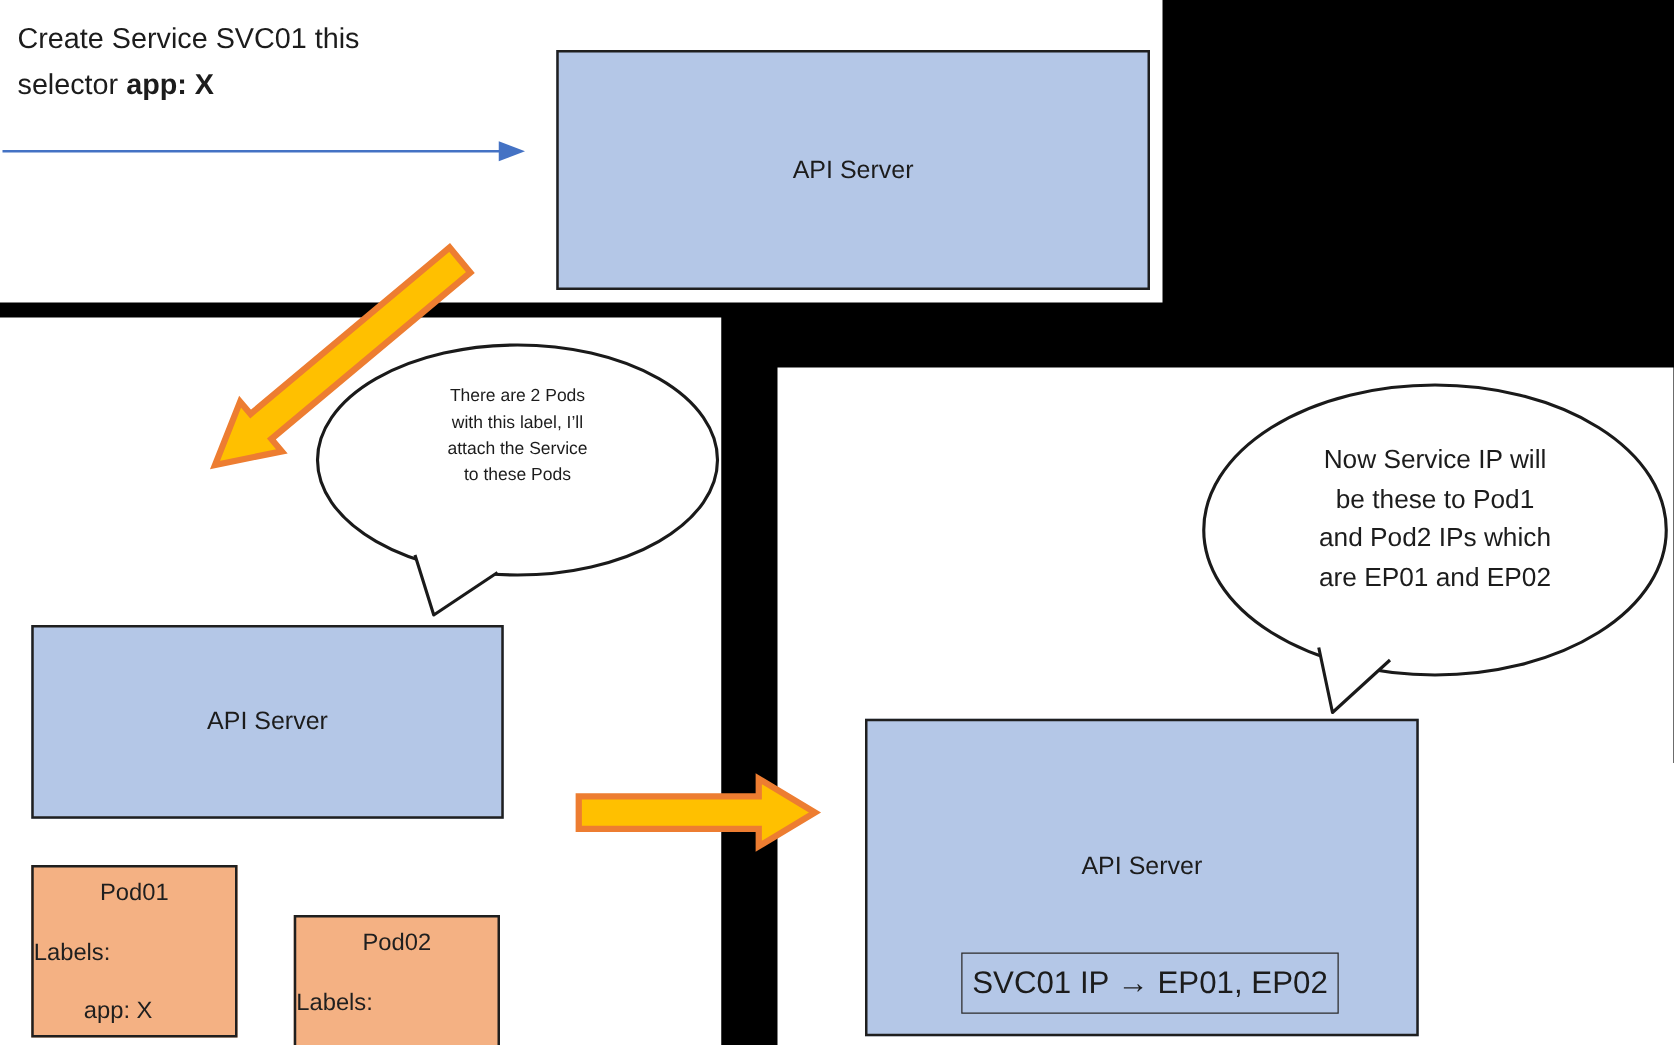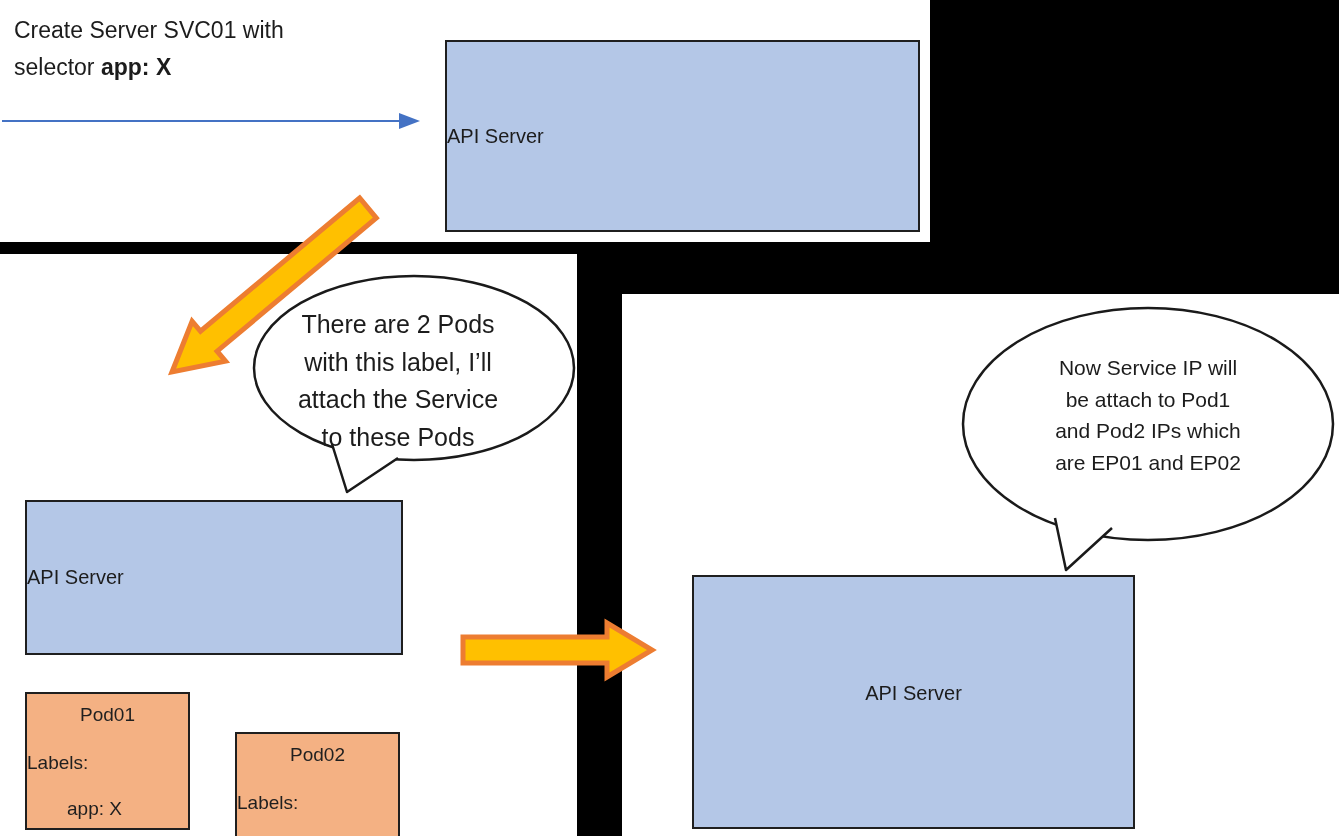--- a/index.html
+++ b/index.html
@@ -15,40 +15,40 @@
   .overlay{position:absolute;left:0;top:0;width:1339px;height:836px;z-index:5;}
 
   .caption{
     position:absolute;left:14px;top:12px;width:360px;z-index:6;
     font-size:23px;line-height:1.6;color:#1c1c1c;
   }
   .caption b{font-weight:bold;}
 
   .box{
     position:absolute;z-index:6;box-sizing:border-box;
-    display:flex;align-items:center;justify-content:flex-start;
+    display:flex;align-items:center;justify-content:center;
   }
   .blue{background:#b4c7e7;border:2.5px solid #1f1f1f;}
   .box-label{font-size:20px;color:#1c1c1c;}
 
   .api-top{left:445px;top:40px;width:475px;height:192px;}
   .api-left{left:25px;top:500px;width:378px;height:155px;}
   .api-right{left:692px;top:575px;width:443px;height:254px;align-items:flex-start;}
   .api-right .box-label{position:absolute;top:105px;left:0;right:0;text-align:center;}
 
   .endpoint-box{
     position:absolute;left:75px;top:185px;width:300px;height:47px;
     border:1.5px solid #2b2b2b;display:flex;align-items:center;justify-content:center;
     font-size:25px;color:#1c1c1c;
   }
 
   .bubble-text{
     position:absolute;z-index:6;text-align:center;white-space:pre-line;color:#1c1c1c;
   }
-  .bubble-text.left{left:268px;top:306px;width:260px;font-size:25px;line-height:1.5;}
+  .bubble-text.left{left:284px;top:306px;width:260px;font-size:14px;line-height:1.5;}
   .bubble-text.right{left:995px;top:352px;width:306px;font-size:21px;line-height:1.5;}
 
   .pod{
     position:absolute;z-index:6;width:165px;height:138px;box-sizing:border-box;
     background:#f4b183;border:2px solid #1f1f1f;font-size:19px;
   }
   .pod-01{left:25px;top:692px;}
   .pod-02{left:235px;top:732px;}
   .pod-title{text-align:center;margin-top:10px;}
   .pod-labels{margin-top:26px;}
@@ -83,21 +83,21 @@
       <path d="M 332 444 L 347 492 L 398 458" fill="#ffffff" stroke="#1a1a1a" stroke-width="2.5" stroke-linejoin="round"></path>
     </g>
 
     <g>
       <ellipse cx="1148" cy="424" rx="185" ry="116" fill="#ffffff" stroke="#1a1a1a" stroke-width="2.5"></ellipse>
       <path d="M 1055 518 L 1066 570 L 1112 528" fill="#ffffff" stroke="#1a1a1a" stroke-width="2.5" stroke-linejoin="round"></path>
     </g>
   </svg>
 
   <div class="caption">
-    <span>Create Server SVC01 with</span><br>
+    <span>Create Service SVC01 this</span><br>
     <span>selector </span><b>app: X</b>
   </div>
 
   <div class="box blue api-top">
     <span class="box-label">API Server</span>
   </div>
 
   <div class="bubble-text left">There are 2 Pods
 with this label, I’ll
 attach the Service
@@ -112,21 +112,24 @@
     <div class="pod-labels">Labels:</div>
     <div class="pod-label-value">app: X</div>
   </div>
   <div class="pod pod-02">
     <div class="pod-title">Pod02</div>
     <div class="pod-labels">Labels:</div>
     <div class="pod-label-value">app: X</div>
   </div>
 
   <div class="bubble-text right">Now Service IP will
-be attach to Pod1
+be these to Pod1
 and Pod2 IPs which
 are EP01 and EP02</div>
 
   <div class="box blue api-right">
     <span class="box-label">API Server</span>
+    <div class="endpoint-box">
+      <span>SVC01 IP → EP01, EP02</span>
+    </div>
   </div>
 
 </div>
 
 </body></html>

